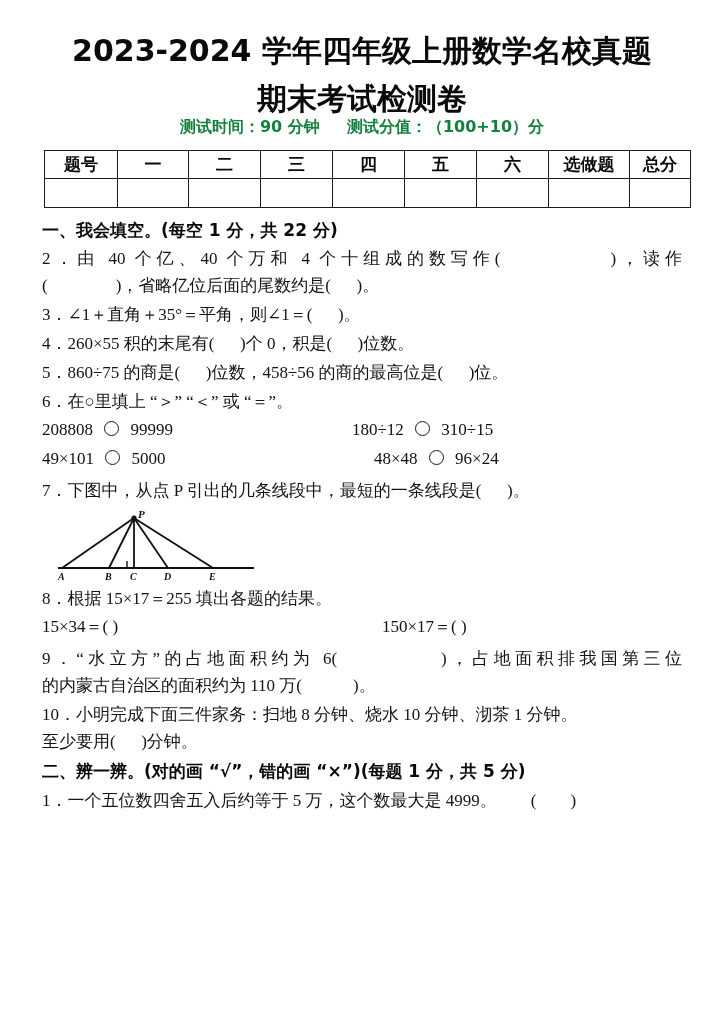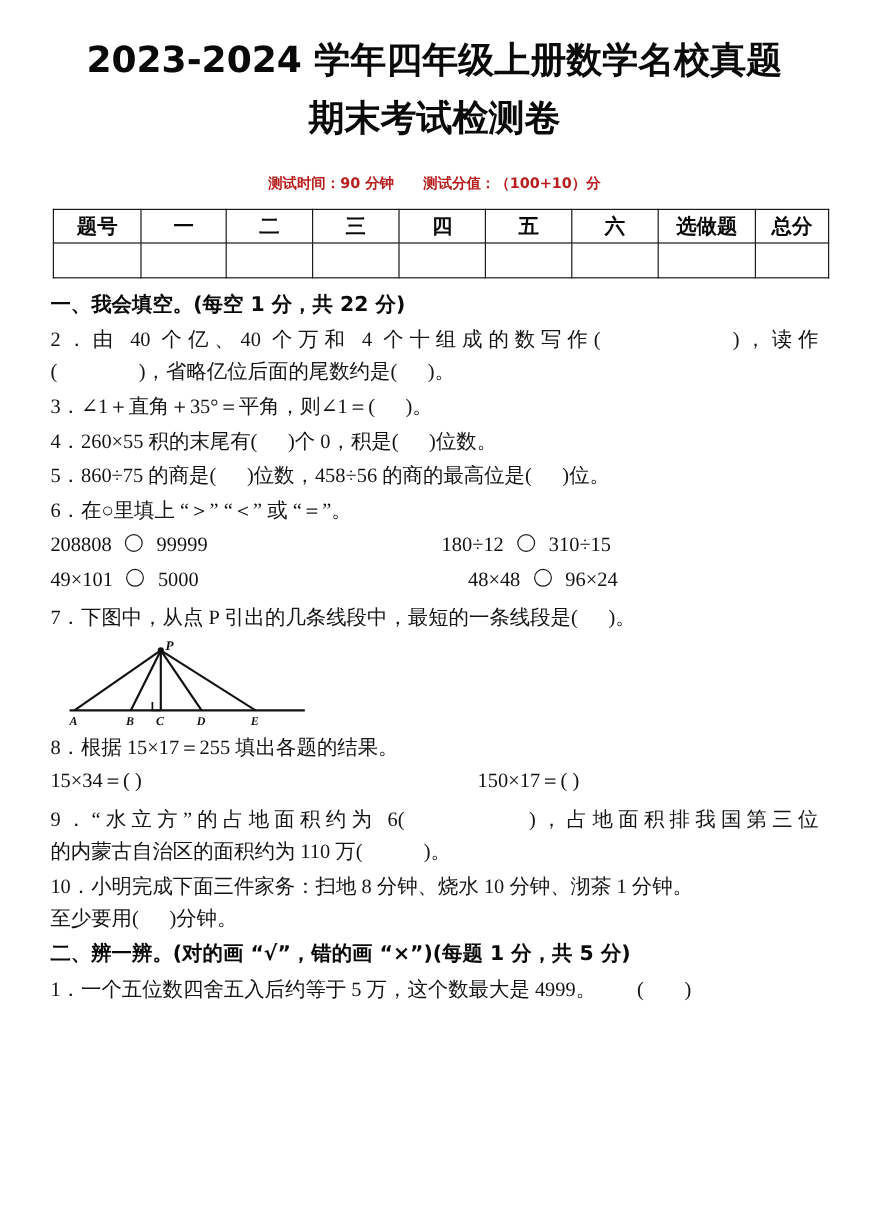--- a/index.html
+++ b/index.html
@@ -40,23 +40,23 @@
     font-weight: bold;
     font-size: 30px;
     line-height: 1.25;
     margin-top: 10px;
     color: #0a0a0a;
   }
   .meta-line {
     text-align: center;
     font-family: "DejaVu Sans", "Liberation Sans", sans-serif;
     font-weight: bold;
-    font-size: 12px;
-    margin-top: 28px;
-    color: #b91c1c;
+    font-size: 16px;
+    margin-top: 0;
+    color: #15803d;
   }
   .meta-line .gap { display: inline-block; width: 16px; }
 
   
   .score-table {
     border-collapse: collapse;
     width: 637px;
     margin: 12px 0 0 2px;
     table-layout: fixed;
     border-radius: 18px;
@@ -96,21 +96,20 @@
     text-align: justify;
     text-align-last: justify;
   }
 
   
   .mathrow {
     display: flex;
     font-size: 17px;
     line-height: 28px;
     margin-top: 1px;
-    gap: 16px;
   }
   .mathrow .c1 { width: 300px; }
   .mathrow .c2 { flex: 1; padding-left: 10px; }
   .circ {
     display: inline-block;
     width: 13px;
     height: 13px;
     border: 1.5px solid #1a1a1a;
     border-radius: 50%;
     vertical-align: -1px;

